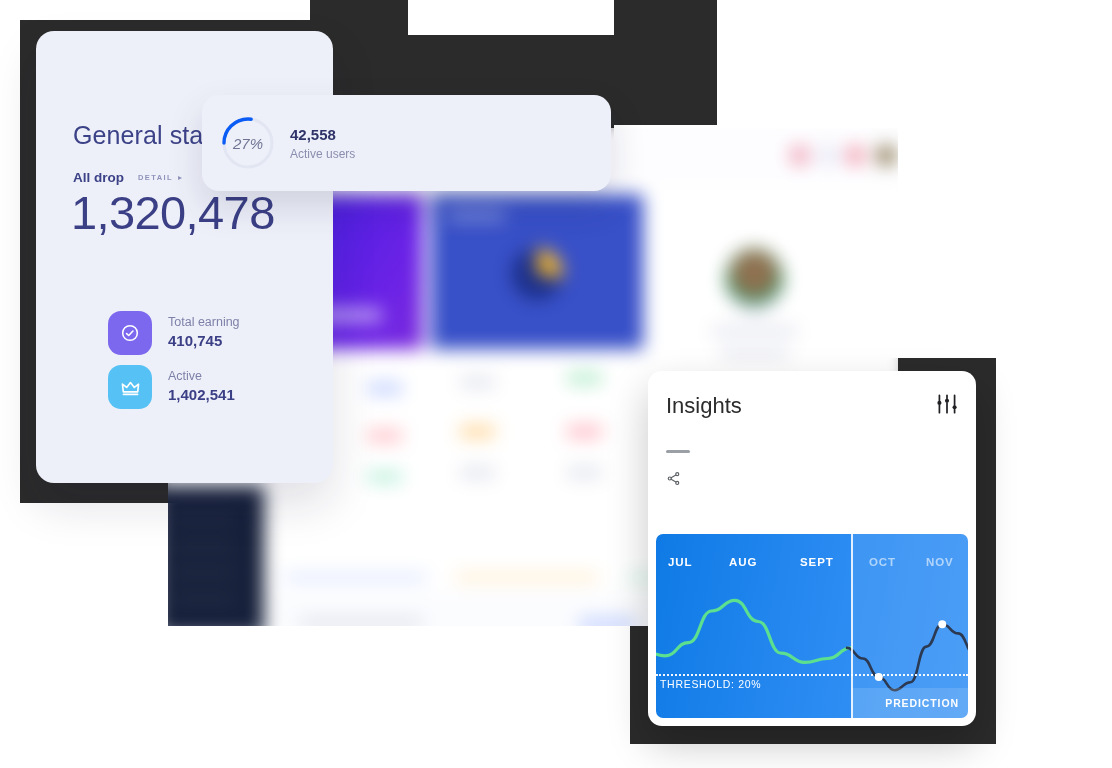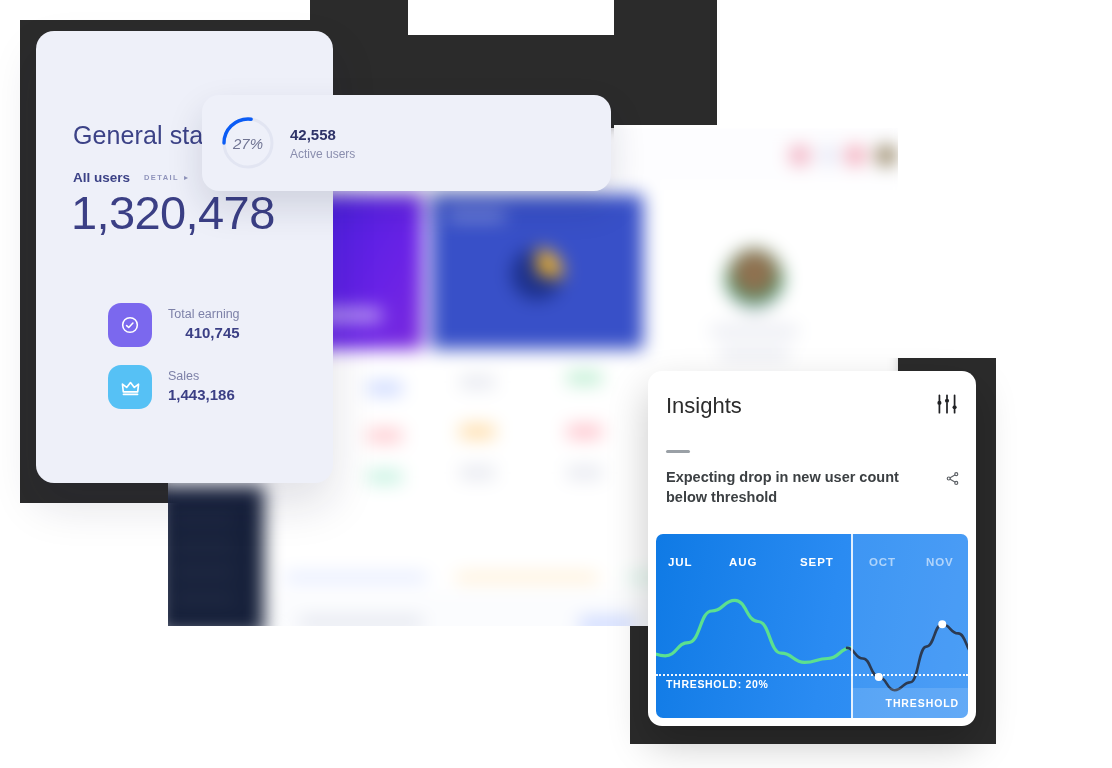--- a/index.html
+++ b/index.html
@@ -75,24 +75,24 @@
   }
   #gen-sub{position:absolute;left:37px;top:139px;display:flex;align-items:center;gap:14px;}
   #gen-sub .au{font-size:13.5px;font-weight:bold;color:#3c4287;}
   #gen-sub .dt{font-size:7.5px;font-weight:bold;letter-spacing:1.4px;color:#8f93bb;text-align:right;}
   #gen-sub .ar{font-size:8px;color:#8f93bb;margin-left:-9px;}
   #gen-big{
     position:absolute;left:35px;top:154px;
     font-size:47px;font-weight:normal;color:#3b3f85;letter-spacing:-.6px;
   }
   .stat{position:absolute;left:72px;display:flex;align-items:center;gap:16px;}
-  #st0{top:272px;} #st1{top:334px;} #st2{top:396px;}
+  #st0{top:280px;} #st1{top:334px;} #st2{top:396px;}
   .st-ic{width:44px;height:44px;border-radius:13px;display:flex;align-items:center;justify-content:center;flex:0 0 auto;}
   .st-lbl{font-size:12.5px;color:#7d81a8;line-height:1.25;}
-  .st-val{font-size:15px;font-weight:bold;color:#3b3f85;line-height:1.35;margin-top:1px;text-align:right;}
+  .st-val{font-size:15px;font-weight:bold;color:#3b3f85;line-height:1.35;margin-top:1px;}
 
   
   #pill{
     position:absolute;left:202px;top:55px;width:409px;height:96px;
     background:#eef0f9;border-radius:17px;
     box-shadow:0 16px 36px rgba(23,26,64,.14);
     display:flex;align-items:center;margin-top:40px;
   }
   .ring-item{display:flex;align-items:center;gap:15px;}
   #ri0{margin-left:19px;} #ri1{margin-left:62px;}
@@ -122,21 +122,21 @@
   #chart{
     position:absolute;left:8px;right:8px;bottom:8px;height:184px;
     border-radius:7px;overflow:hidden;
     background:linear-gradient(100deg,#0f7ae5 0%,#2a8bf2 55%,#3b95f5 100%);
   }
   #chart-pred{position:absolute;left:62.5%;top:0;right:0;bottom:0;background:rgba(255,255,255,.09);}
   #chart-divider{position:absolute;left:62.5%;top:-10px;bottom:0;width:2px;background:rgba(255,255,255,.85);}
   .mon{position:absolute;top:22px;font-size:11.5px;font-weight:bold;letter-spacing:.9px;color:#ffffff;}
   .mon.dim{color:rgba(255,255,255,.58);}
   #thresh-line{position:absolute;left:0;right:0;top:74%;height:0;border-top:2.5px dotted rgba(255,255,255,.95);}
-  #thresh-lbl{position:absolute;left:10px;top:78%;font-size:10.5px;font-weight:bold;letter-spacing:.7px;color:#ffffff;}
+  #thresh-lbl{position:absolute;left:4px;top:78%;font-size:10.5px;font-weight:normal;letter-spacing:.7px;color:#ffffff;}
   #pred-band{position:absolute;left:62.5%;right:0;bottom:0;height:30px;background:rgba(255,255,255,.13);}
   #pred-lbl{position:absolute;right:9px;bottom:9px;font-size:10.5px;font-weight:bold;letter-spacing:.9px;color:#ffffff;}
   #chart svg{position:absolute;inset:0;width:100%;height:100%;}
 </style>
 </head>
 <body>
 
 <div class="stage">
 
   <div class="dark" id="dark-a"></div>
@@ -204,21 +204,21 @@
           </div>
 
       </div>
     </div>
   </div>
 
   <div id="gen-card">
     <div id="gen-title">General stat</div>
 
     <div id="gen-sub">
-      <span class="au">All users</span>
+      <span class="au">All drop</span>
       <span class="dt">DETAIL</span>
       <span class="ar">▸</span>
     </div>
 
     <div id="gen-big">1,320,478</div>
 
     <div class="stat" id="st0">
       <span class="st-ic" style="background:#7b68ee">
         <svg width="22" height="22" viewBox="0 0 24 24" fill="none" stroke="#ffffff" stroke-width="1.7">
           <circle cx="12" cy="12" r="8"></circle>
@@ -232,22 +232,22 @@
     </div>
 
     <div class="stat" id="st1">
       <span class="st-ic" style="background:#56c1f5">
         <svg width="23" height="23" viewBox="0 0 24 24" fill="none" stroke="#ffffff" stroke-width="1.7" stroke-linejoin="round">
           <path d="M4.5 16.5l-.9-8 4.4 3.4L12 6.8l4 5.1 4.4-3.4-.9 8z"></path>
             <path d="M4.6 19.2h14.8" stroke-linecap="round"></path>
         </svg>
       </span>
       <span>
-        <div class="st-lbl">Sales</div>
-        <div class="st-val">1,443,186</div>
+        <div class="st-lbl">Active</div>
+        <div class="st-val">1,402,541</div>
       </span>
     </div>
 
   </div>
 
   <div id="pill">
     <div class="ring-item" id="ri0">
       <span class="ring">
         <svg width="54" height="54" viewBox="0 0 54 54">
           <circle cx="27" cy="27" r="24" fill="none" stroke="#e2e5f2" stroke-width="3"></circle>
@@ -272,21 +272,20 @@
           <circle cx="5" cy="11" r="1.9" fill="#202124" stroke="none"></circle>
           <circle cx="12" cy="9" r="1.9" fill="#202124" stroke="none"></circle>
           <circle cx="19" cy="15" r="1.9" fill="#202124" stroke="none"></circle>
         </svg>
       </span>
     </div>
 
     <div id="ins-rule"></div>
 
     <div id="ins-body">
-      <span id="ins-msg">Expecting drop in new user count below threshold</span>
       <span id="share-icon">
         <svg width="15" height="15" viewBox="0 0 24 24" fill="none" stroke="#5f6368" stroke-width="1.9" stroke-linecap="round">
           <circle cx="18" cy="5" r="2.4"></circle>
             <circle cx="6" cy="12" r="2.4"></circle>
             <circle cx="18" cy="19" r="2.4"></circle>
           <path d="M8.2 10.9l7.6-4.4M8.2 13.1l7.6 4.4"></path>
         </svg>
       </span>
     </div>
 
@@ -303,18 +302,18 @@
       <span class="mon" style="left:12px">JUL</span>
       <span class="mon" style="left:73px">AUG</span>
       <span class="mon" style="left:144px">SEPT</span>
       <span class="mon dim" style="left:213px">OCT</span>
       <span class="mon dim" style="left:270px">NOV</span>
 
       <div id="thresh-line" style="top: 75.8696%;"></div>
       <div id="thresh-lbl">THRESHOLD: 20%</div>
 
       <div id="pred-band"></div>
-      <div id="pred-lbl">THRESHOLD</div>
+      <div id="pred-lbl">PREDICTION</div>
 
       <div id="chart-divider"></div>
     </div>
   </div>
 </div>
 
 </body></html>

